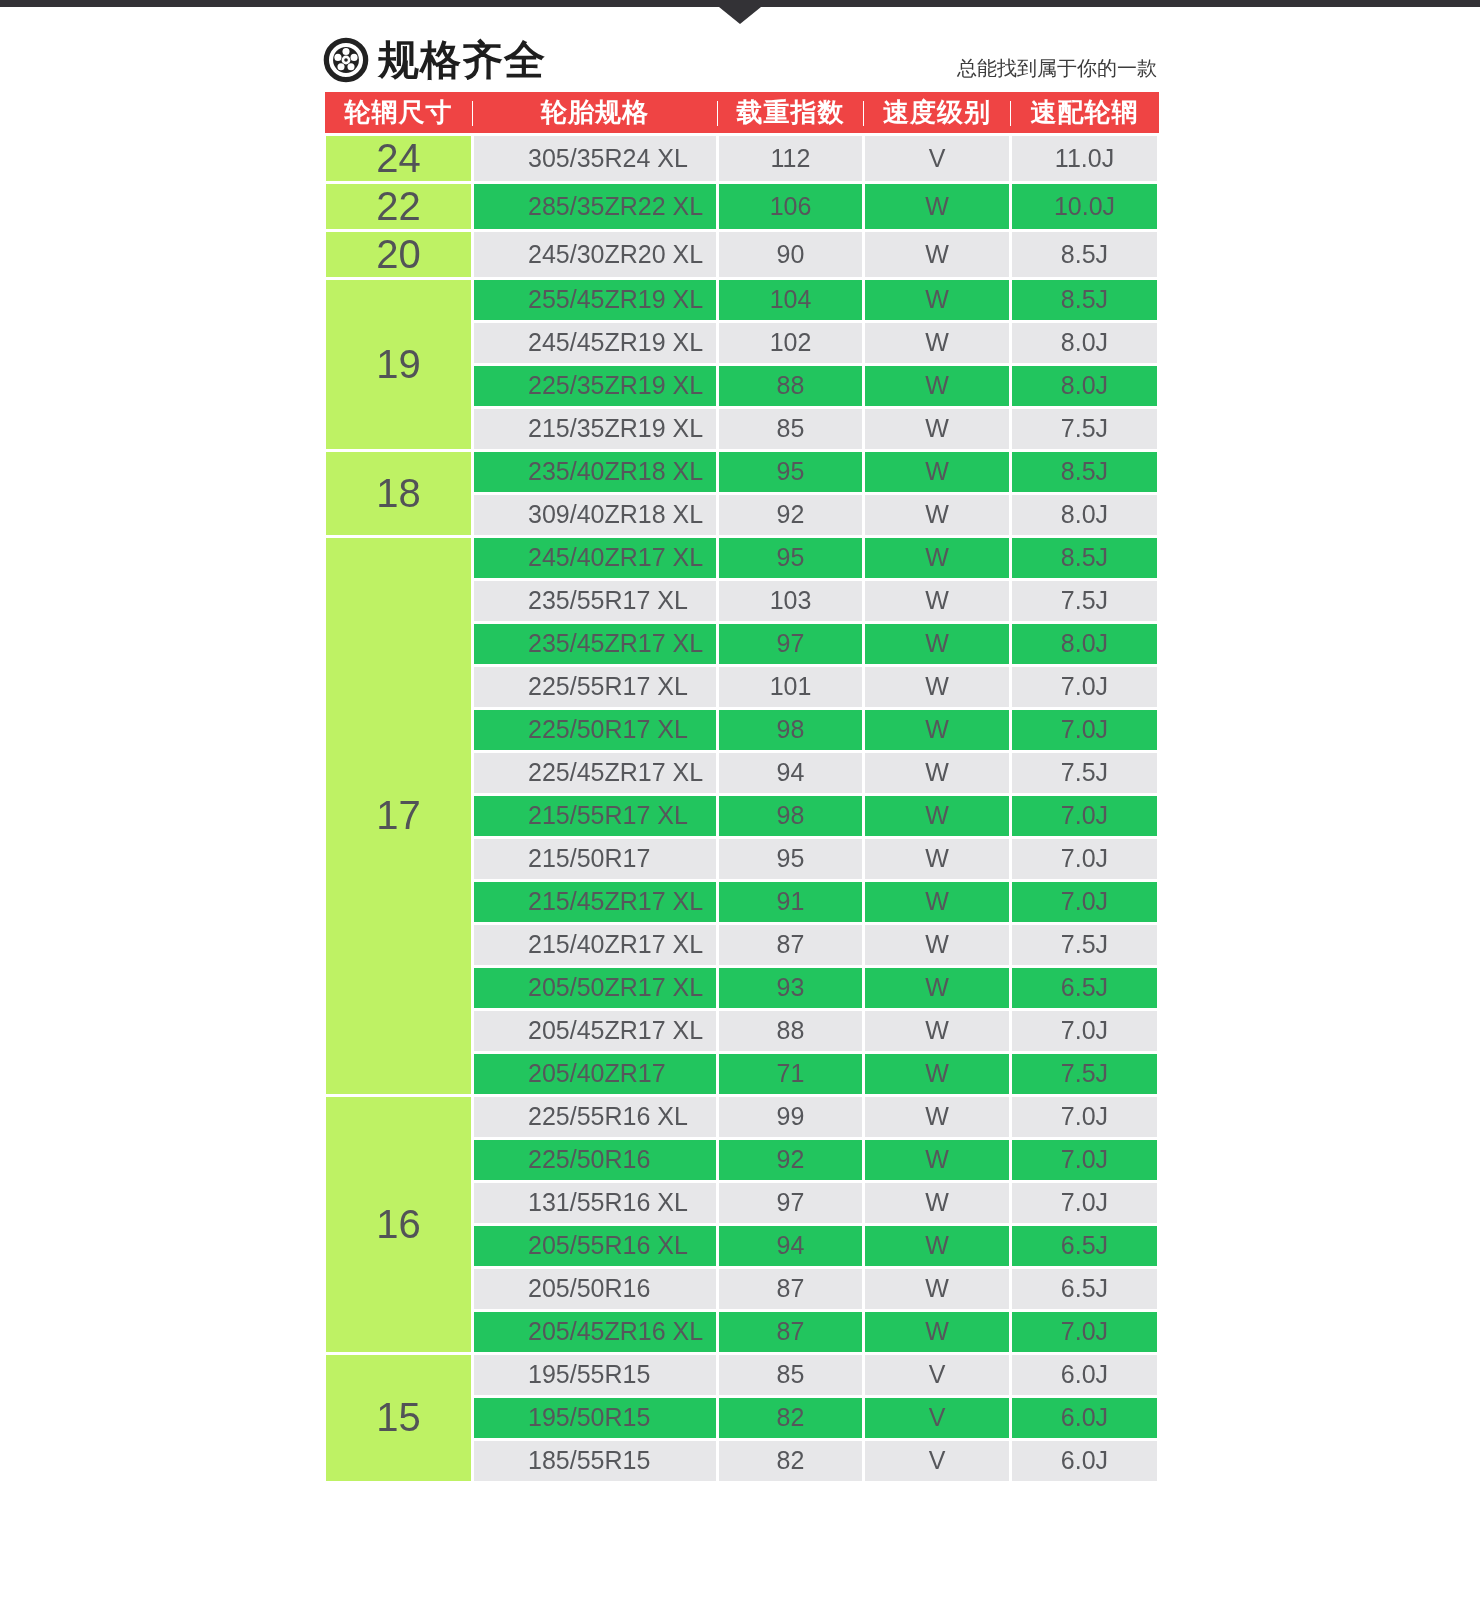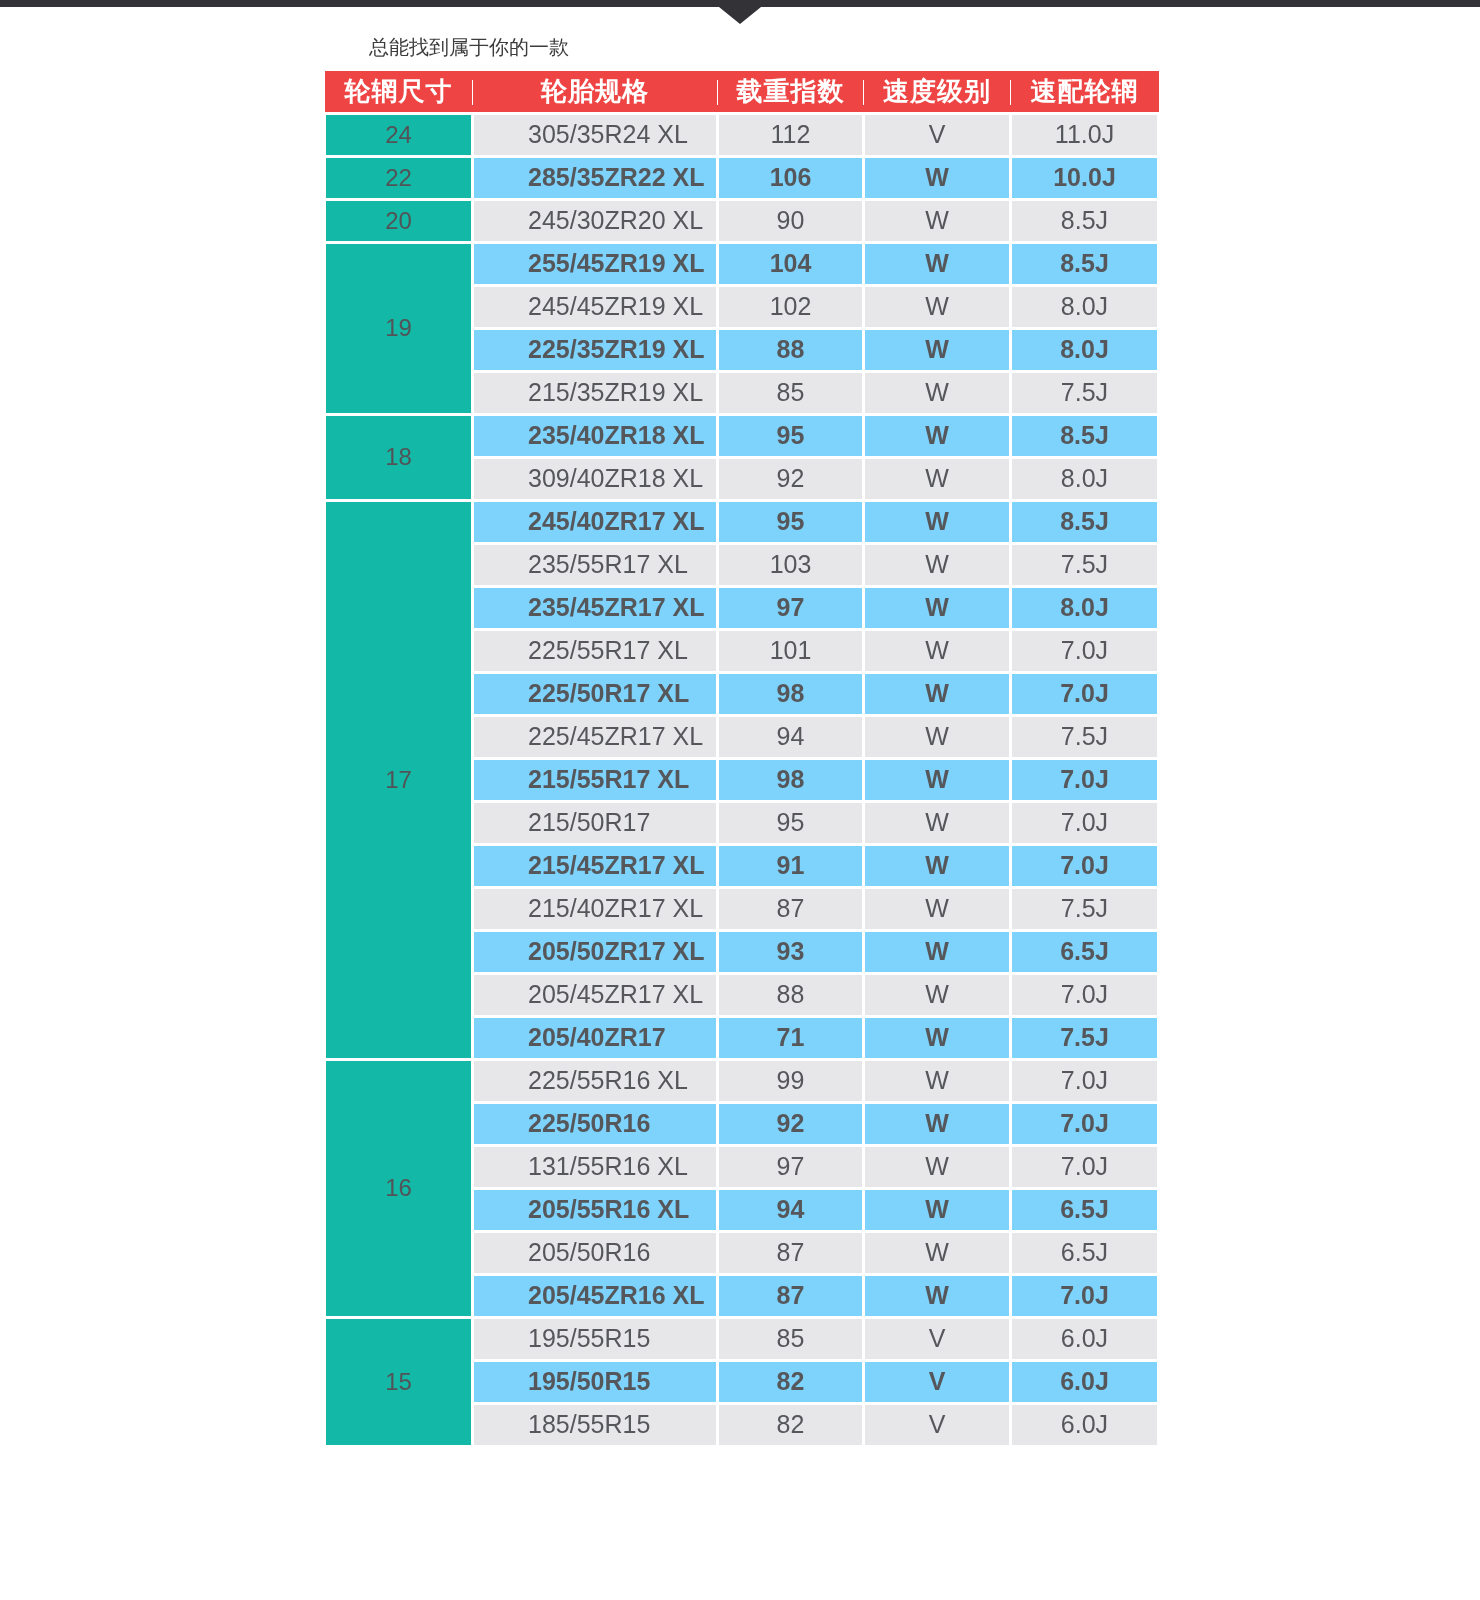--- a/index.html
+++ b/index.html
@@ -94,40 +94,56 @@
   .spec-table td {
     border: 3px solid #ffffff;
     height: 43px;
     padding: 0;
     text-align: center;
     font-size: 25px;
     color: #56575b;
     vertical-align: middle;
   }
   .spec-table td.rim-cell {
-    background: #14b8a6;
-    font-size: 24px;
+    background: #bef264;
+    font-size: 40px;
     color: #525357;
   }
   .spec-table tr.gray td.data { background: #e7e7e9; }
-  .spec-table tr.white td.data { background: #7dd3fc; font-weight: bold; }
+  .spec-table tr.white td.data { background: #22c55e; }
   .spec-table td.col-spec {
     text-align: left;
     padding-left: 54px;
   }
 </style>
 </head>
 <body>
 
 <div class="topbar">
   <div class="notch"></div>
 </div>
 
 <div class="content">
   <div class="section-header">
+    <div class="title-wrap">
+      <svg class="wheel-icon" viewBox="0 0 48 48" aria-hidden="true">
+        <circle cx="24" cy="24" r="20.5" fill="none" stroke="#222222" stroke-width="5.5"></circle>
+        <circle cx="24" cy="24" r="13.5" fill="#222222"></circle>
+        <circle cx="24" cy="24" r="4.6" fill="#ffffff"></circle>
+        <circle cx="24" cy="24" r="1.9" fill="#222222"></circle>
+        <g fill="#ffffff">
+          <circle cx="24" cy="15.2" r="3.7"></circle>
+          <circle cx="32.4" cy="21.3" r="3.7"></circle>
+          <circle cx="29.2" cy="31.1" r="3.7"></circle>
+          <circle cx="18.8" cy="31.1" r="3.7"></circle>
+          <circle cx="15.6" cy="21.3" r="3.7"></circle>
+        </g>
+      </svg>
+      <h1 class="page-title">规格齐全</h1>
+    </div>
     <div class="page-subtitle">总能找到属于你的一款</div>
   </div>
 
   <table class="spec-table">
     <colgroup>
       <col style="width:148px">
         <col style="width:245px">
         <col style="width:146px">
         <col style="width:147px">
         <col style="width:148px">

